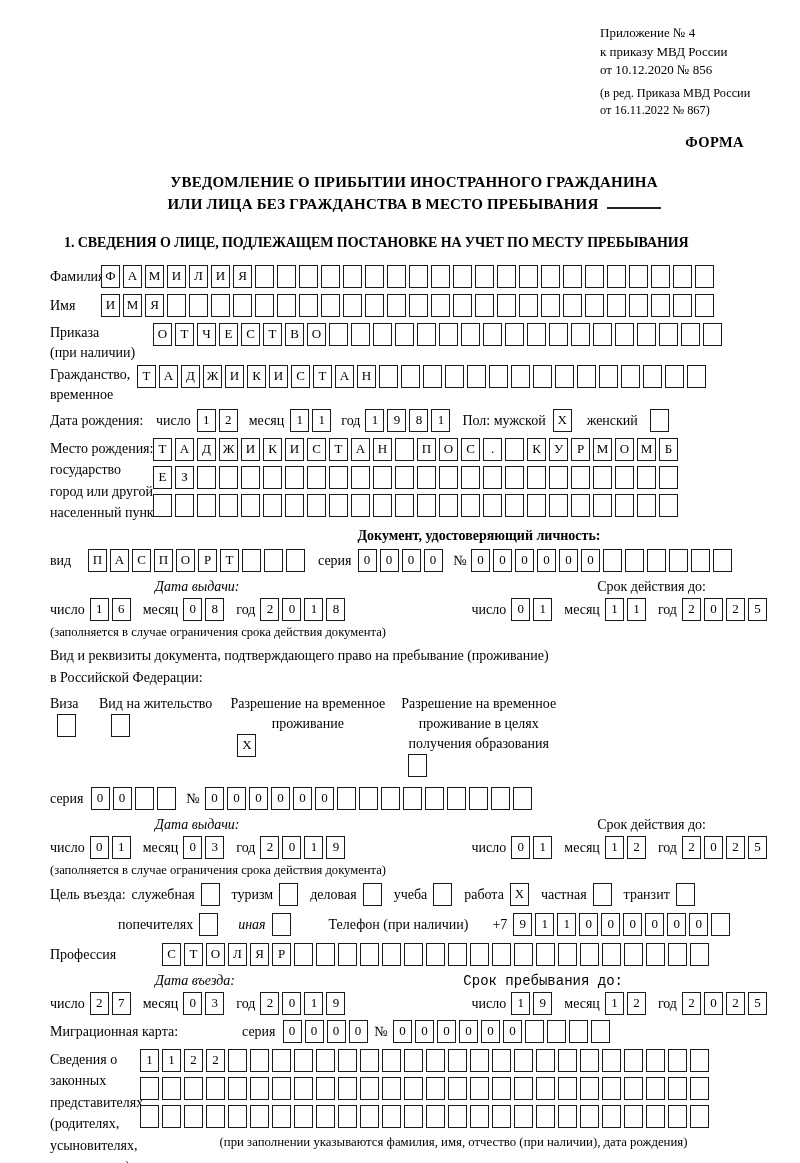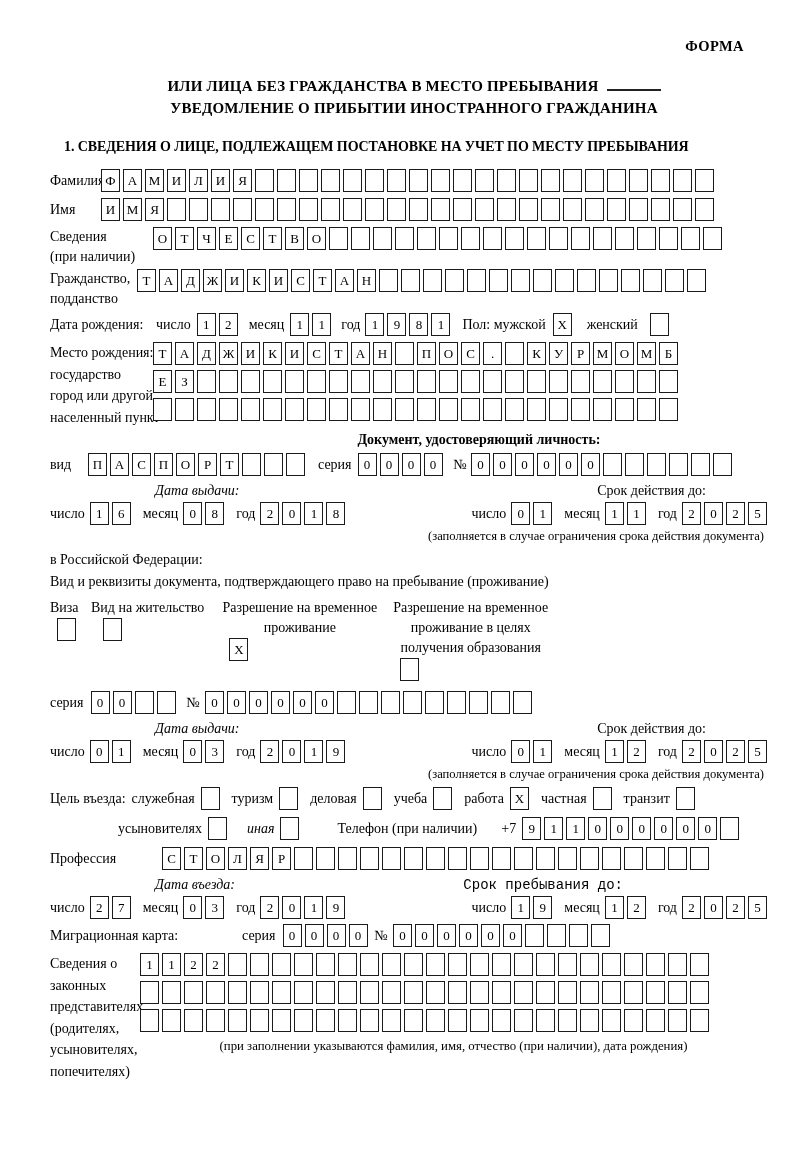--- a/index.html
+++ b/index.html
@@ -34,43 +34,52 @@
   .strips .cells{margin-bottom:5px;}
   .dglbl{line-height:24px;flex-shrink:0;}
   .dochead{font-weight:bold;font-size:14px;text-align:center;padding-left:130px;margin:4px 0 5px;}
   .dhead{display:flex;font-size:14px;line-height:18px;margin-top:2px;}
   .dhead .h1{margin-left:105px;font-style:italic;}
   .dhead .h2{margin-left:auto;margin-right:72px;}
   .daterow{display:flex;justify-content:space-between;padding-right:8px;margin:2px 0 1px;}
   .dg{display:flex;align-items:flex-start;}
   .dg .dglbl{margin-right:5px;}
   .dg .mid{margin-left:9px;}
-  .note{font-size:12.6px;text-align:right;padding-right:14px;line-height:18px;margin-bottom:4px;}
+  .note{font-size:12.6px;padding-right:14px;line-height:18px;margin-bottom:4px;}
   .intro{line-height:22px;}
   .optrow{display:flex;align-items:flex-start;margin:5px 0 10px;}
   .opt{display:flex;align-items:flex-start;flex-direction:column;}
   .opt .olbl{text-align:center;line-height:20px;}
   .opt .cells{margin-left:7px;}
   .pr{display:flex;align-items:flex-start;margin-bottom:6px;}
   .pr .plbl{line-height:24px;margin-right:6px;white-space:nowrap;}
   .pr .cells{margin-right:9px;}
   .cap{font-size:12.8px;text-align:center;padding-left:55px;margin-top:6px;line-height:17px;white-space:nowrap;}
 </style>
 </head>
 <body>
 
 <div class="page">
 
+  <div class="hdr">
+    <div>Приложение № 4</div>
+    <div>к приказу МВД России</div>
+    <div>от 10.12.2020 № 856</div>
+    <div class="rev">
+      <div>(в ред. Приказа МВД России</div>
+      <div>от 16.11.2022 № 867)</div>
+    </div>
+  </div>
   <div class="forma">ФОРМА</div>
 
   <div class="title">
+    <div>УВЕДОМЛЕНИЕ О ПРИБЫТИИ ИНОСТРАННОГО ГРАЖДАНИНА</div>
     <div>
       <span>ИЛИ ЛИЦА БЕЗ ГРАЖДАНСТВА В МЕСТО ПРЕБЫВАНИЯ</span><span class="blank"></span>
     </div>
-    <div>УВЕДОМЛЕНИЕ О ПРИБЫТИИ ИНОСТРАННОГО ГРАЖДАНИНА</div>
   </div>
 
   <div class="sec">1. СВЕДЕНИЯ О ЛИЦЕ, ПОДЛЕЖАЩЕМ ПОСТАНОВКЕ НА УЧЕТ ПО МЕСТУ ПРЕБЫВАНИЯ</div>
 
   <div class="row">
     <span class="lbl w51">Фамилия</span>
     <span class="cells">
         <span class="cell">Ф</span>
         <span class="cell">А</span>
         <span class="cell">М</span>
@@ -131,21 +140,21 @@
         <span class="cell"></span>
         <span class="cell"></span>
         <span class="cell"></span>
         <span class="cell"></span>
         <span class="cell"></span>
       </span>
   </div>
 
   <div class="row" style="margin-bottom:2px;">
     <span class="lines w103">
-      <div>Сведения</div>
+      <div>Приказа</div>
       <div>(при наличии)</div>
     </span>
     <span class="cells">
         <span class="cell">О</span>
         <span class="cell">Т</span>
         <span class="cell">Ч</span>
         <span class="cell">Е</span>
         <span class="cell">С</span>
         <span class="cell">Т</span>
         <span class="cell">В</span>
@@ -167,21 +176,21 @@
         <span class="cell"></span>
         <span class="cell"></span>
         <span class="cell"></span>
         <span class="cell"></span>
       </span>
   </div>
 
   <div class="row" style="margin-bottom:4px;">
     <span class="lines w87">
       <div>Гражданство,</div>
-      <div>подданство</div>
+      <div>временное</div>
     </span>
     <span class="cells">
         <span class="cell">Т</span>
         <span class="cell">А</span>
         <span class="cell">Д</span>
         <span class="cell">Ж</span>
         <span class="cell">И</span>
         <span class="cell">К</span>
         <span class="cell">И</span>
         <span class="cell">С</span>
@@ -404,32 +413,32 @@
           <span class="cell">2</span>
           <span class="cell">0</span>
           <span class="cell">2</span>
           <span class="cell">5</span>
         </span>
     </span>
   </div>
   <div class="note">(заполняется в случае ограничения срока действия документа)</div>
 
   <div class="intro">
+    <div>Вид и реквизиты документа, подтверждающего право на пребывание (проживание)</div>
     <div>в Российской Федерации:</div>
-    <div>Вид и реквизиты документа, подтверждающего право на пребывание (проживание)</div>
   </div>
 
   <div class="optrow">
     <span class="opt">
       <span class="olbl">Виза</span>
       <span class="cells">
           <span class="cell"></span>
         </span>
     </span>
-    <span class="opt" style="margin-left:12px;">
+    <span class="opt" style="margin-left:20px;">
       <span class="olbl">Вид на жительство</span>
       <span class="cells" style="margin-left:12px;">
           <span class="cell"></span>
         </span>
     </span>
     <span class="opt" style="margin-left:18px;">
       <span class="olbl">
         <div>Разрешение на временное</div>
         <div>проживание</div>
       </span>
@@ -549,21 +558,21 @@
     <span class="cells">
         <span class="cell"></span>
       </span>
     <span class="plbl">транзит</span>
     <span class="cells">
         <span class="cell"></span>
       </span>
   </div>
 
   <div class="pr" style="padding-left:68px;">
-    <span class="plbl">усыновителях</span>
+    <span class="plbl">попечителях</span>
     <span class="cells">
         <span class="cell"></span>
       </span>
     <span class="plbl" style="margin-left:8px;font-style:italic;">иная</span>
     <span class="cells">
         <span class="cell"></span>
       </span>
     <span class="plbl" style="margin-left:26px;">Телефон (при наличии)</span>
     <span class="plbl" style="margin-left:18px;">+7</span>
     <span class="cells">

